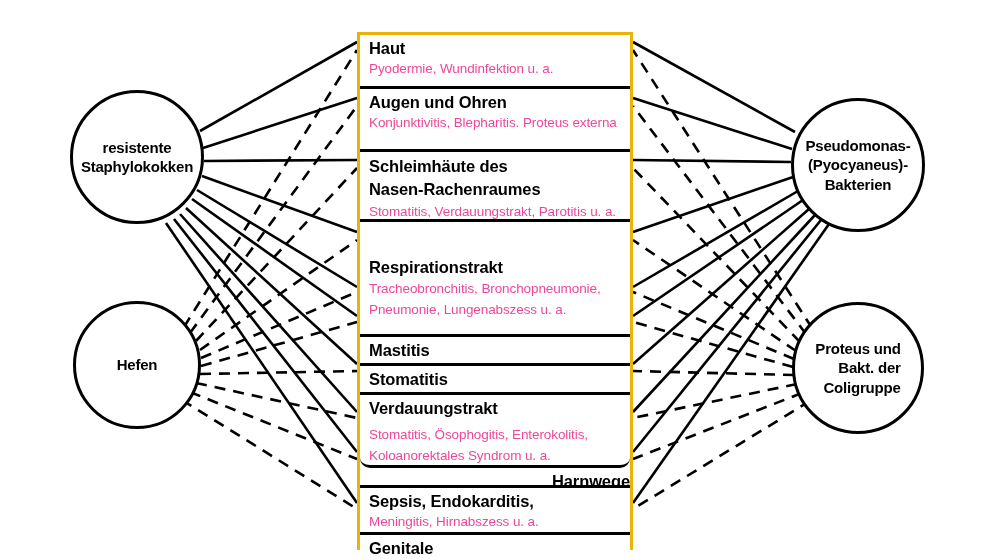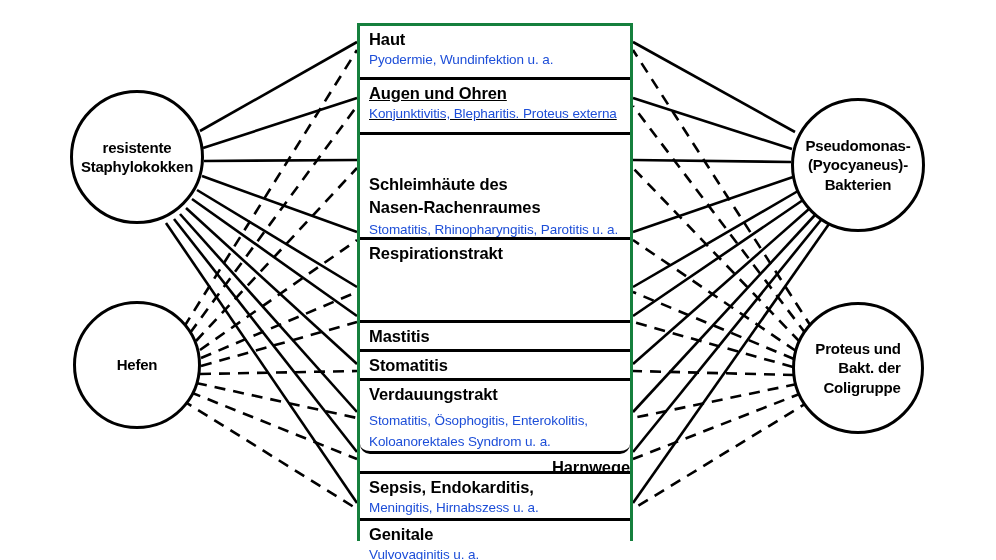--- a/index.html
+++ b/index.html
@@ -23,24 +23,24 @@
     left: 0;
     top: 0;
     width: 996px;
     height: 560px;
     pointer-events: none;
   }
   
   #site-table {
     position: absolute;
     left: 357px;
-    top: 23px;
+    top: 32px;
     width: 276px;
     height: 518px;
-    border: 3px solid #15803d;
+    border: 3px solid #eab308;
     box-sizing: border-box;
     background: #ffffff;
     z-index: 3;
   }
   .site-row {
     box-sizing: border-box;
     border-bottom: 3px solid #000000;
     padding: 3px 0 2px 9px;
     background: #ffffff;
     overflow: hidden;
@@ -53,21 +53,21 @@
     font-size: 16.5px;
     line-height: 1.25;
     color: #000000;
     letter-spacing: -0.1px;
     white-space: pre-line;
   }
   .site-detail {
     font-weight: normal;
     font-size: 13.5px;
     line-height: 1.5;
-    color: #1d4ed8;
+    color: #ec4899;
     letter-spacing: -0.1px;
     white-space: pre-line;
   }
   
   .organism {
     position: absolute;
     border: 3px solid #000000;
     border-radius: 50%;
     background: #ffffff;
     box-sizing: border-box;
@@ -166,33 +166,35 @@
 Coligruppe</span>
   </div>
 
   <div id="site-table">
 
     <div class="site-row" style="height:54px;">
       <div class="site-title">Haut</div>
       <div class="site-detail">Pyodermie, Wundinfektion u. a.</div>
     </div>
 
-    <div class="site-row" style="height:55px;text-decoration:underline;">
+    <div class="site-row" style="height:63px;">
       <div class="site-title">Augen und Ohren</div>
       <div class="site-detail">Konjunktivitis, Blepharitis. Proteus externa</div>
     </div>
 
-    <div class="site-row" style="height:70px;margin-top:35px;">
+    <div class="site-row" style="height:70px;">
       <div class="site-title" style="line-height:1.42;">Schleimhäute des
 Nasen-Rachenraumes</div>
-      <div class="site-detail">Stomatitis, Rhinopharyngitis, Parotitis u. a.</div>
-    </div>
-
-    <div class="site-row" style="height:83px;">
+      <div class="site-detail">Stomatitis, Verdauungstrakt, Parotitis u. a.</div>
+    </div>
+
+    <div class="site-row" style="height:83px;margin-top:32px;">
       <div class="site-title">Respirationstrakt</div>
+      <div class="site-detail" style="line-height:1.62;">Tracheobronchitis, Bronchopneumonie,
+Pneumonie, Lungenabszess u. a.</div>
     </div>
 
     <div class="site-row" style="height:29px;">
       <div class="site-title">Mastitis</div>
     </div>
 
     <div class="site-row" style="height:29px;">
       <div class="site-title">Stomatitis</div>
     </div>
 

